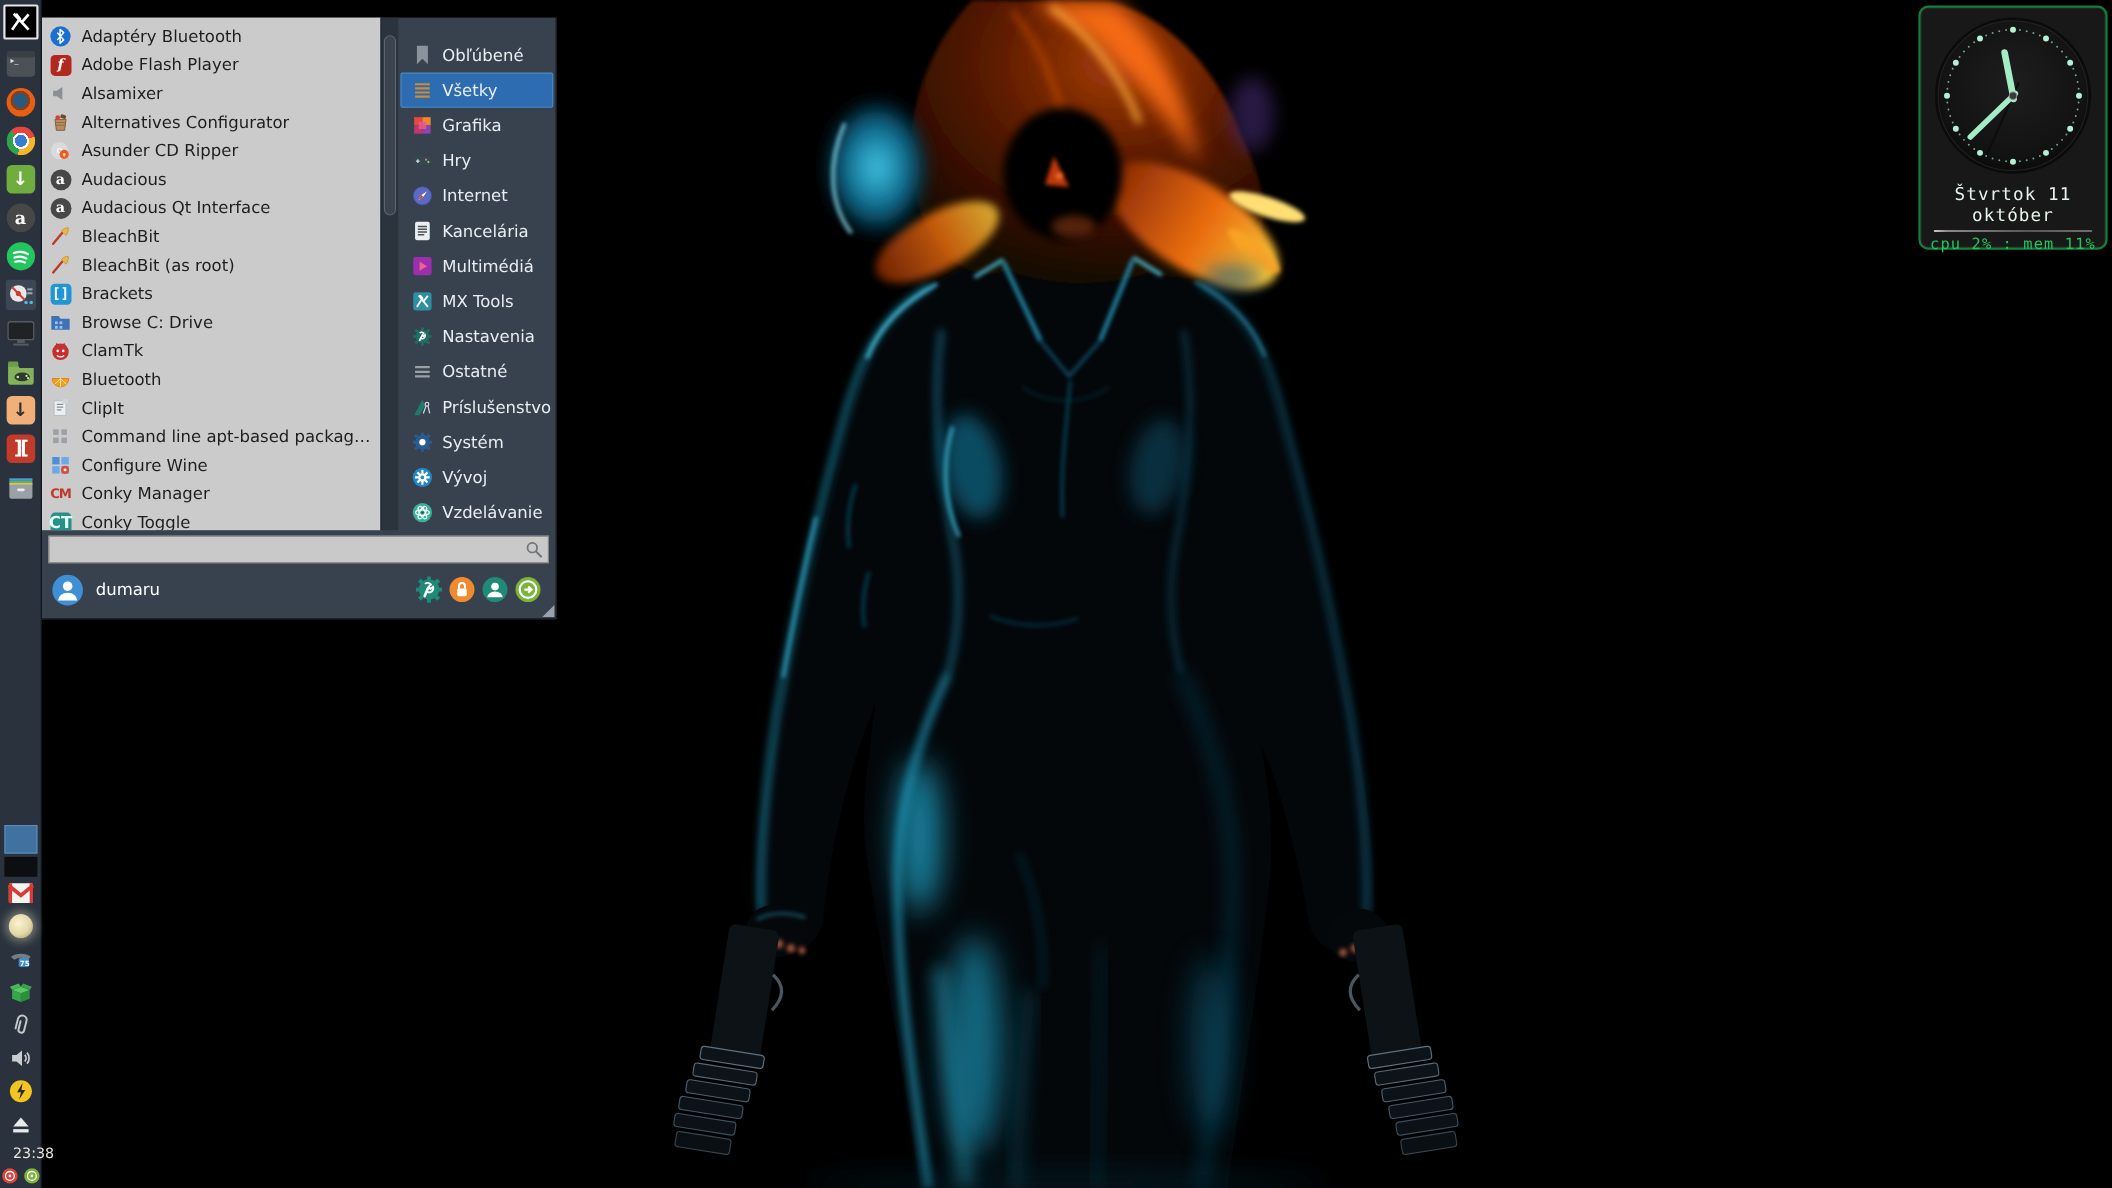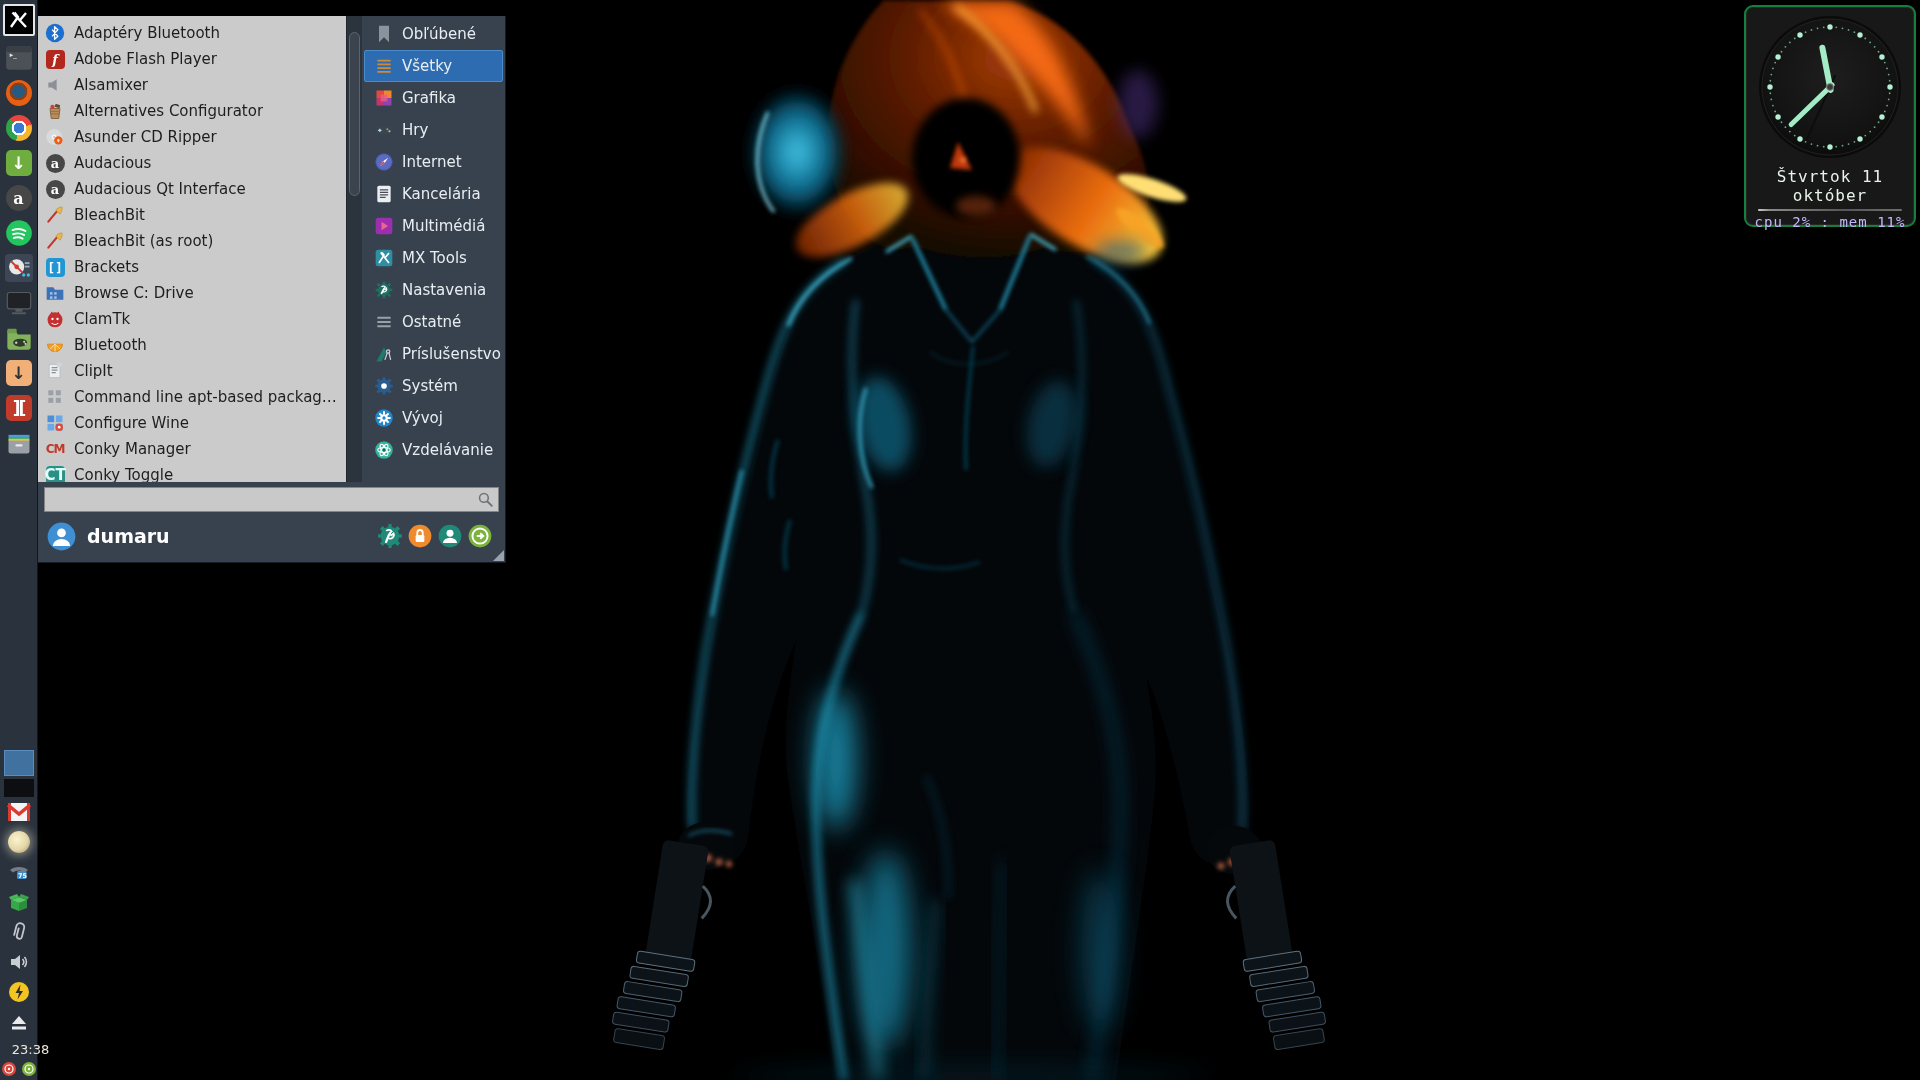--- a/index.html
+++ b/index.html
@@ -33,46 +33,46 @@
   .menu-main{flex:1;display:flex;min-height:0;}
   .applist{width:308px;background:#cbcbcb;margin:0;padding:4px 0 0 0;list-style:none;overflow:hidden;flex:none;}
   .app-row{height:26px;display:flex;align-items:center;gap:9px;padding:0 8px 0 7px;color:#1e1e1e;font-size:15px;white-space:nowrap;}
   .app-row .lbl{overflow:hidden;text-overflow:ellipsis;}
   .ic{width:20px;height:20px;display:flex;align-items:center;justify-content:center;flex:none;font-size:15px;}
   .ic svg{width:100%;height:100%;}
   .ic .sq{width:19px;height:19px;border-radius:4px;display:flex;align-items:center;justify-content:center;font-size:13px;}
   .mscroll{width:15px;background:#2b333d;border-left:1px solid #20262e;position:relative;flex:none;}
   .mthumb{position:absolute;left:2px;right:2px;top:16px;height:162px;background:#3a434e;
     border:1px solid #5b656f;border-radius:7px;}
-  .catlist{flex:1;margin:0;padding:2px 2px 0 2px;list-style:none;overflow:hidden;}
+  .catlist{flex:1;margin:0;padding:18px 2px 0 2px;list-style:none;overflow:hidden;}
   .cat-row{height:30px;display:flex;align-items:center;gap:8px;padding:0 4px 0 9px;color:#e9edf2;font-size:15px;
     border:1px solid transparent;border-radius:2px;white-space:nowrap;}
   .cat-row.sel{background:#2d6cb0;border-color:#4a8ccc;}
   .searchrow{padding:5px 6px 4px 6px;flex:none;}
   .searchbox{position:relative;}
   .searchbox input{width:100%;height:25px;box-sizing:border-box;background:#c9c9c9;border:1px solid #858585;
     font:15px "DejaVu Sans",sans-serif;padding:0 28px 0 6px;outline:none;color:#111;}
   .mag{position:absolute;right:4px;top:3px;width:19px;height:19px;}
   .mag svg{width:19px;height:19px;}
   .userrow{height:40px;flex:none;display:flex;align-items:center;gap:11px;padding:0 12px 6px 9px;position:relative;}
   .avatar{width:29px;height:29px;flex:none;}
   .avatar svg{width:29px;height:29px;}
-  .uname{color:#fff;font-weight:bold;font-size:19px;flex:1;}
+  .uname{color:#fff;font-weight:normal;font-size:15px;flex:1;}
   .ubtn{width:26px;height:26px;margin-left:4px;flex:none;}
   .ubtn svg{width:26px;height:26px;display:block;}
   .grip{position:absolute;right:1px;bottom:1px;width:0;height:0;
     border-left:11px solid transparent;border-bottom:11px solid #9aa2ab;}
   
   .conky{position:absolute;left:1744px;top:5px;width:172px;height:222px;background:#181818;
     border:2px solid #15803d;border-radius:9px;z-index:10;box-shadow:0 0 0 1px #262626 inset,2px 3px 8px rgba(0,0,0,.8);
     box-sizing:border-box;text-align:center;}
   .conky svg.clk{width:150px;height:150px;margin-top:5px;}
   .cdate{color:#e7f4ec;font-size:16px;letter-spacing:1px;font-family:"DejaVu Sans Mono",monospace;margin-top:1px;}
   .csep{height:2px;margin:4px 12px 3px 12px;background:linear-gradient(90deg,#cccccc,#8a8a8a 8%,#565656 60%,#6e6e6e);border-radius:1px;}
-  .cstats{color:#c4b5fd;font-size:14px;letter-spacing:1px;font-family:"DejaVu Sans Mono",monospace;}
+  .cstats{color:#22c55e;font-size:14px;letter-spacing:1px;font-family:"DejaVu Sans Mono",monospace;}
 </style>
 </head>
 <body>
 
 <svg id="wall" viewBox="0 0 1920 1080" preserveAspectRatio="none">
   <defs>
     <filter id="b2" x="-60%" y="-60%" width="220%" height="220%">
         <feGaussianBlur stdDeviation="2"></feGaussianBlur>
       </filter>
     <filter id="b4" x="-60%" y="-60%" width="220%" height="220%">

